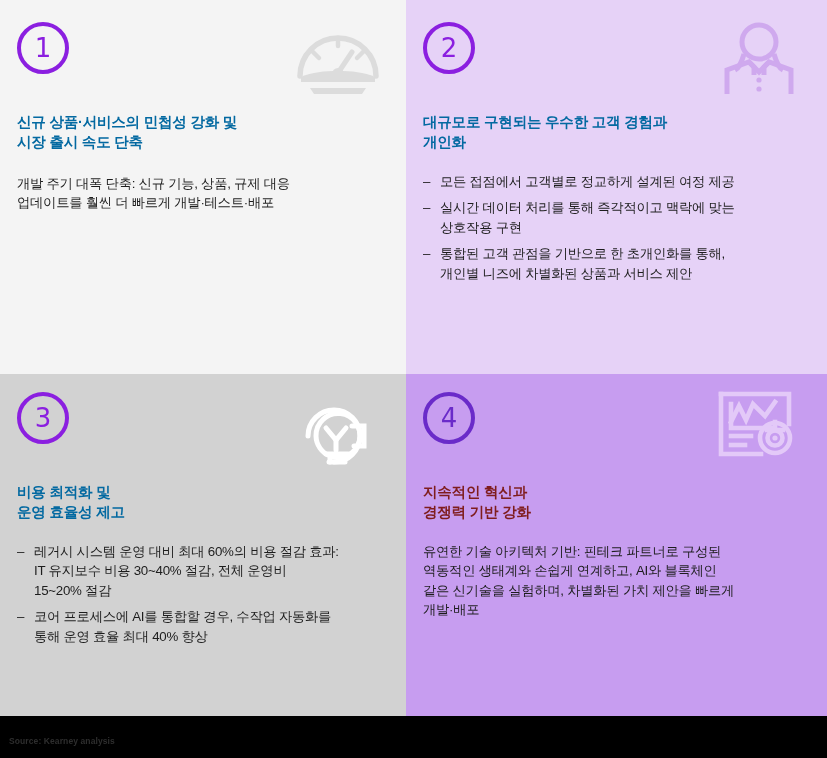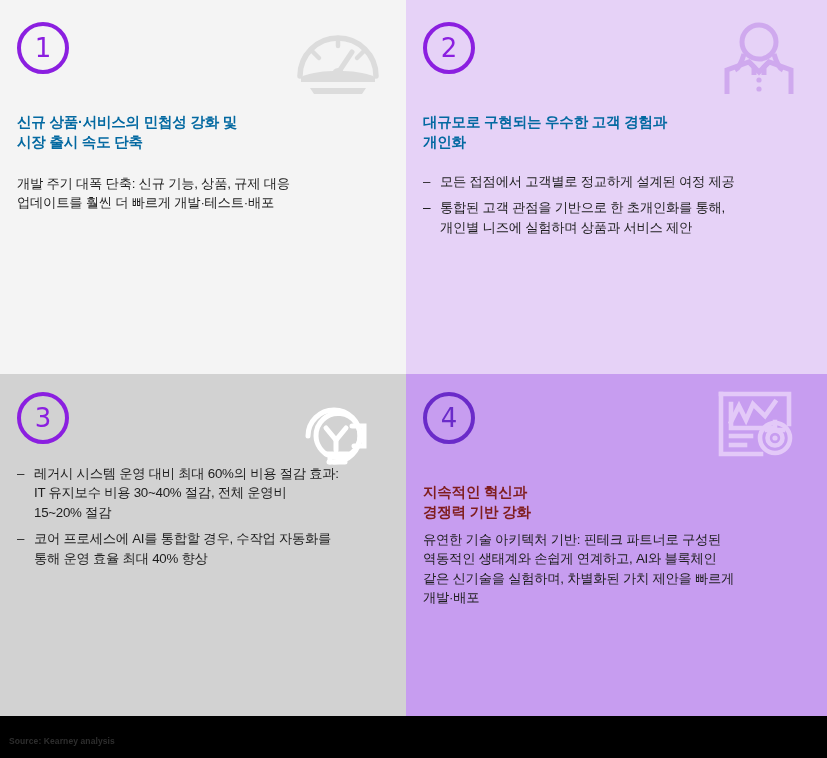--- a/index.html
+++ b/index.html
@@ -110,21 +110,21 @@
     white-space: pre-line;
   }
   ul.bullets li:last-child { margin-bottom: 0; }
   ul.bullets li .dash {
     position: absolute;
     left: 0;
     top: 0;
   }
   .p2 .body { margin-top: 20px; }
   .p3 .body { margin-top: 20px; }
-  .p4 .body { margin-top: 8px; }
+  .p4 .body { margin-top: 20px; }
 
   
   #footer {
     position: absolute;
     left: 0;
     top: 716px;
     width: 827px;
     height: 42px;
     background: #000000;
   }
@@ -190,23 +190,24 @@
           <path d="M46 8 A15 15 0 0 1 61 23 A15 15 0 0 0 46 8 Z" fill="#cfa9ee"></path>
           <circle cx="46" cy="60" r="2.6" fill="#cfa9ee"></circle>
           <circle cx="46" cy="69" r="2.6" fill="#cfa9ee"></circle>
         </svg>
       </div>
       <div class="heading">대규모로 구현되는 우수한 고객 경험과
 개인화</div>
       <div class="body">
         <ul class="bullets">
           <li><span class="dash">–</span><span>모든 접점에서 고객별로 정교하게 설계된 여정 제공</span></li>
-          <li><span class="dash">–</span></li>
+          <li><span class="dash">–</span><span>실시간 데이터 처리를 통해 즉각적이고 맥락에 맞는
+상호작용 구현</span></li>
           <li><span class="dash">–</span><span>통합된 고객 관점을 기반으로 한 초개인화를 통해,
-개인별 니즈에 실험하며 상품과 서비스 제안</span></li>
+개인별 니즈에 차별화된 상품과 서비스 제안</span></li>
         </ul>
       </div>
     </div>
 
     <div class="panel p3">
       <div class="badge">
         <span class="badge-num">3</span>
       </div>
       <div class="deco">
         <svg viewBox="0 0 92 78" width="92" height="78" aria-hidden="true">
@@ -214,20 +215,22 @@
             <path d="M18 44 A26 26 0 1 1 44 70"></path>
             <path d="M40 70 L40 64 A22 22 0 1 0 26 44 A22 22 0 0 0 40 64"></path>
             <path d="M36 36 L46 48 L56 36"></path>
             <line x1="46" y1="48" x2="46" y2="58"></line>
             <line x1="36" y1="62" x2="58" y2="62"></line>
             <line x1="39" y1="70" x2="55" y2="70"></line>
             <path d="M62 34 L74 34 L74 54 L64 54"></path>
           </g>
         </svg>
       </div>
+      <div class="heading">비용 최적화 및
+운영 효율성 제고</div>
       <div class="body">
         <ul class="bullets">
           <li><span class="dash">–</span><span>레거시 시스템 운영 대비 최대 60%의 비용 절감 효과:
 IT 유지보수 비용 30~40% 절감, 전체 운영비
 15~20% 절감</span></li>
           <li><span class="dash">–</span><span>코어 프로세스에 AI를 통합할 경우, 수작업 자동화를
 통해 운영 효율 최대 40% 향상</span></li>
         </ul>
       </div>
     </div>

